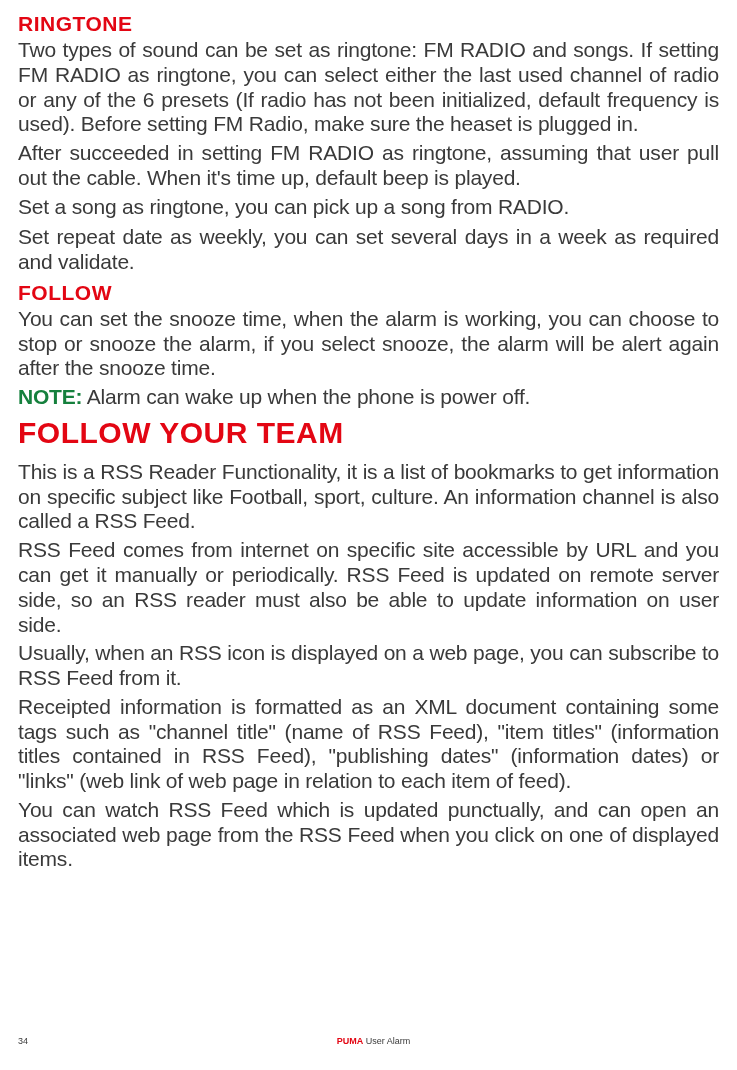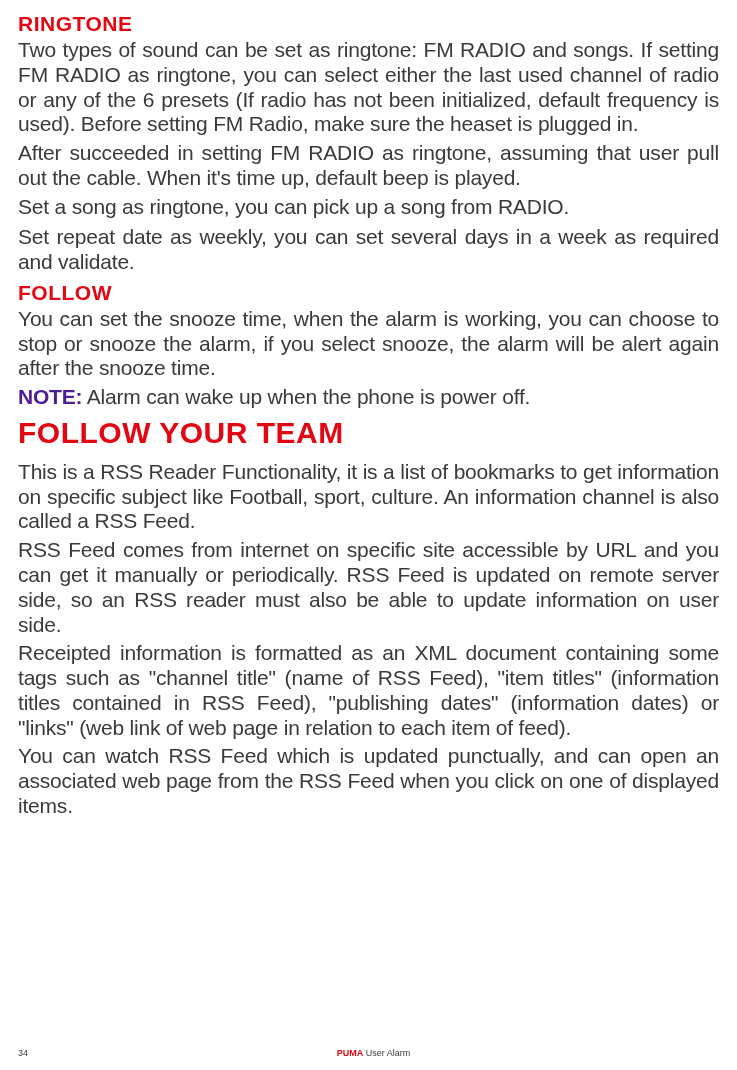--- a/index.html
+++ b/index.html
@@ -25,33 +25,33 @@
     }
     .body-text {
       font-size: 21px;
       line-height: 1.18;
       text-align: justify;
       letter-spacing: -0.2px;
       margin-bottom: 4px;
       font-stretch: condensed;
     }
     .note-label {
-      color: #4c1d95;
+      color: #15803d;
       font-weight: bold;
     }
     .main-heading {
       color: #e30613;
       font-weight: bold;
       font-size: 30px;
       letter-spacing: 0.5px;
       margin-bottom: 10px;
     }
     .footer {
       position: absolute;
-      bottom: 12px;
+      bottom: 24px;
       left: 18px;
       right: 18px;
       font-size: 9px;
       color: #3a3a3a;
     }
     .footer-page {
       float: left;
     }
     .footer-center {
       text-align: center;
@@ -85,20 +85,21 @@
   <div class="body-text">
     <span class="note-label">NOTE:</span><span> Alarm can wake up when the phone is power off.</span>
   </div>
 </div>
 
 <div class="main-heading">FOLLOW YOUR TEAM</div>
 
 <div class="section">
   <div class="body-text">This is a RSS Reader Functionality, it is a list of bookmarks to get information on specific subject like Football, sport, culture. An information channel is also called a RSS Feed.</div>
   <div class="body-text">RSS Feed comes from internet on specific site accessible by URL and you can get it manually or periodically. RSS Feed is updated on remote server side, so an RSS reader must also be able to update information on user side.</div>
+  <div class="body-text">Usually, when an RSS icon is displayed on a web page, you can subscribe to RSS Feed from it.</div>
   <div class="body-text">Receipted information is formatted as an XML document containing some tags such as "channel title" (name of RSS Feed), "item titles" (information titles contained in RSS Feed), "publishing dates" (information dates) or "links" (web link of web page in relation to each item of feed).</div>
   <div class="body-text">You can watch RSS Feed which is updated punctually, and can open an associated web page from the RSS Feed when you click on one of displayed items.</div>
 </div>
 
 <div class="footer">
   <span class="footer-page">34</span>
   <div class="footer-center">
     <span class="footer-brand">PUMA</span><span> User Alarm</span>
   </div>
 </div>

